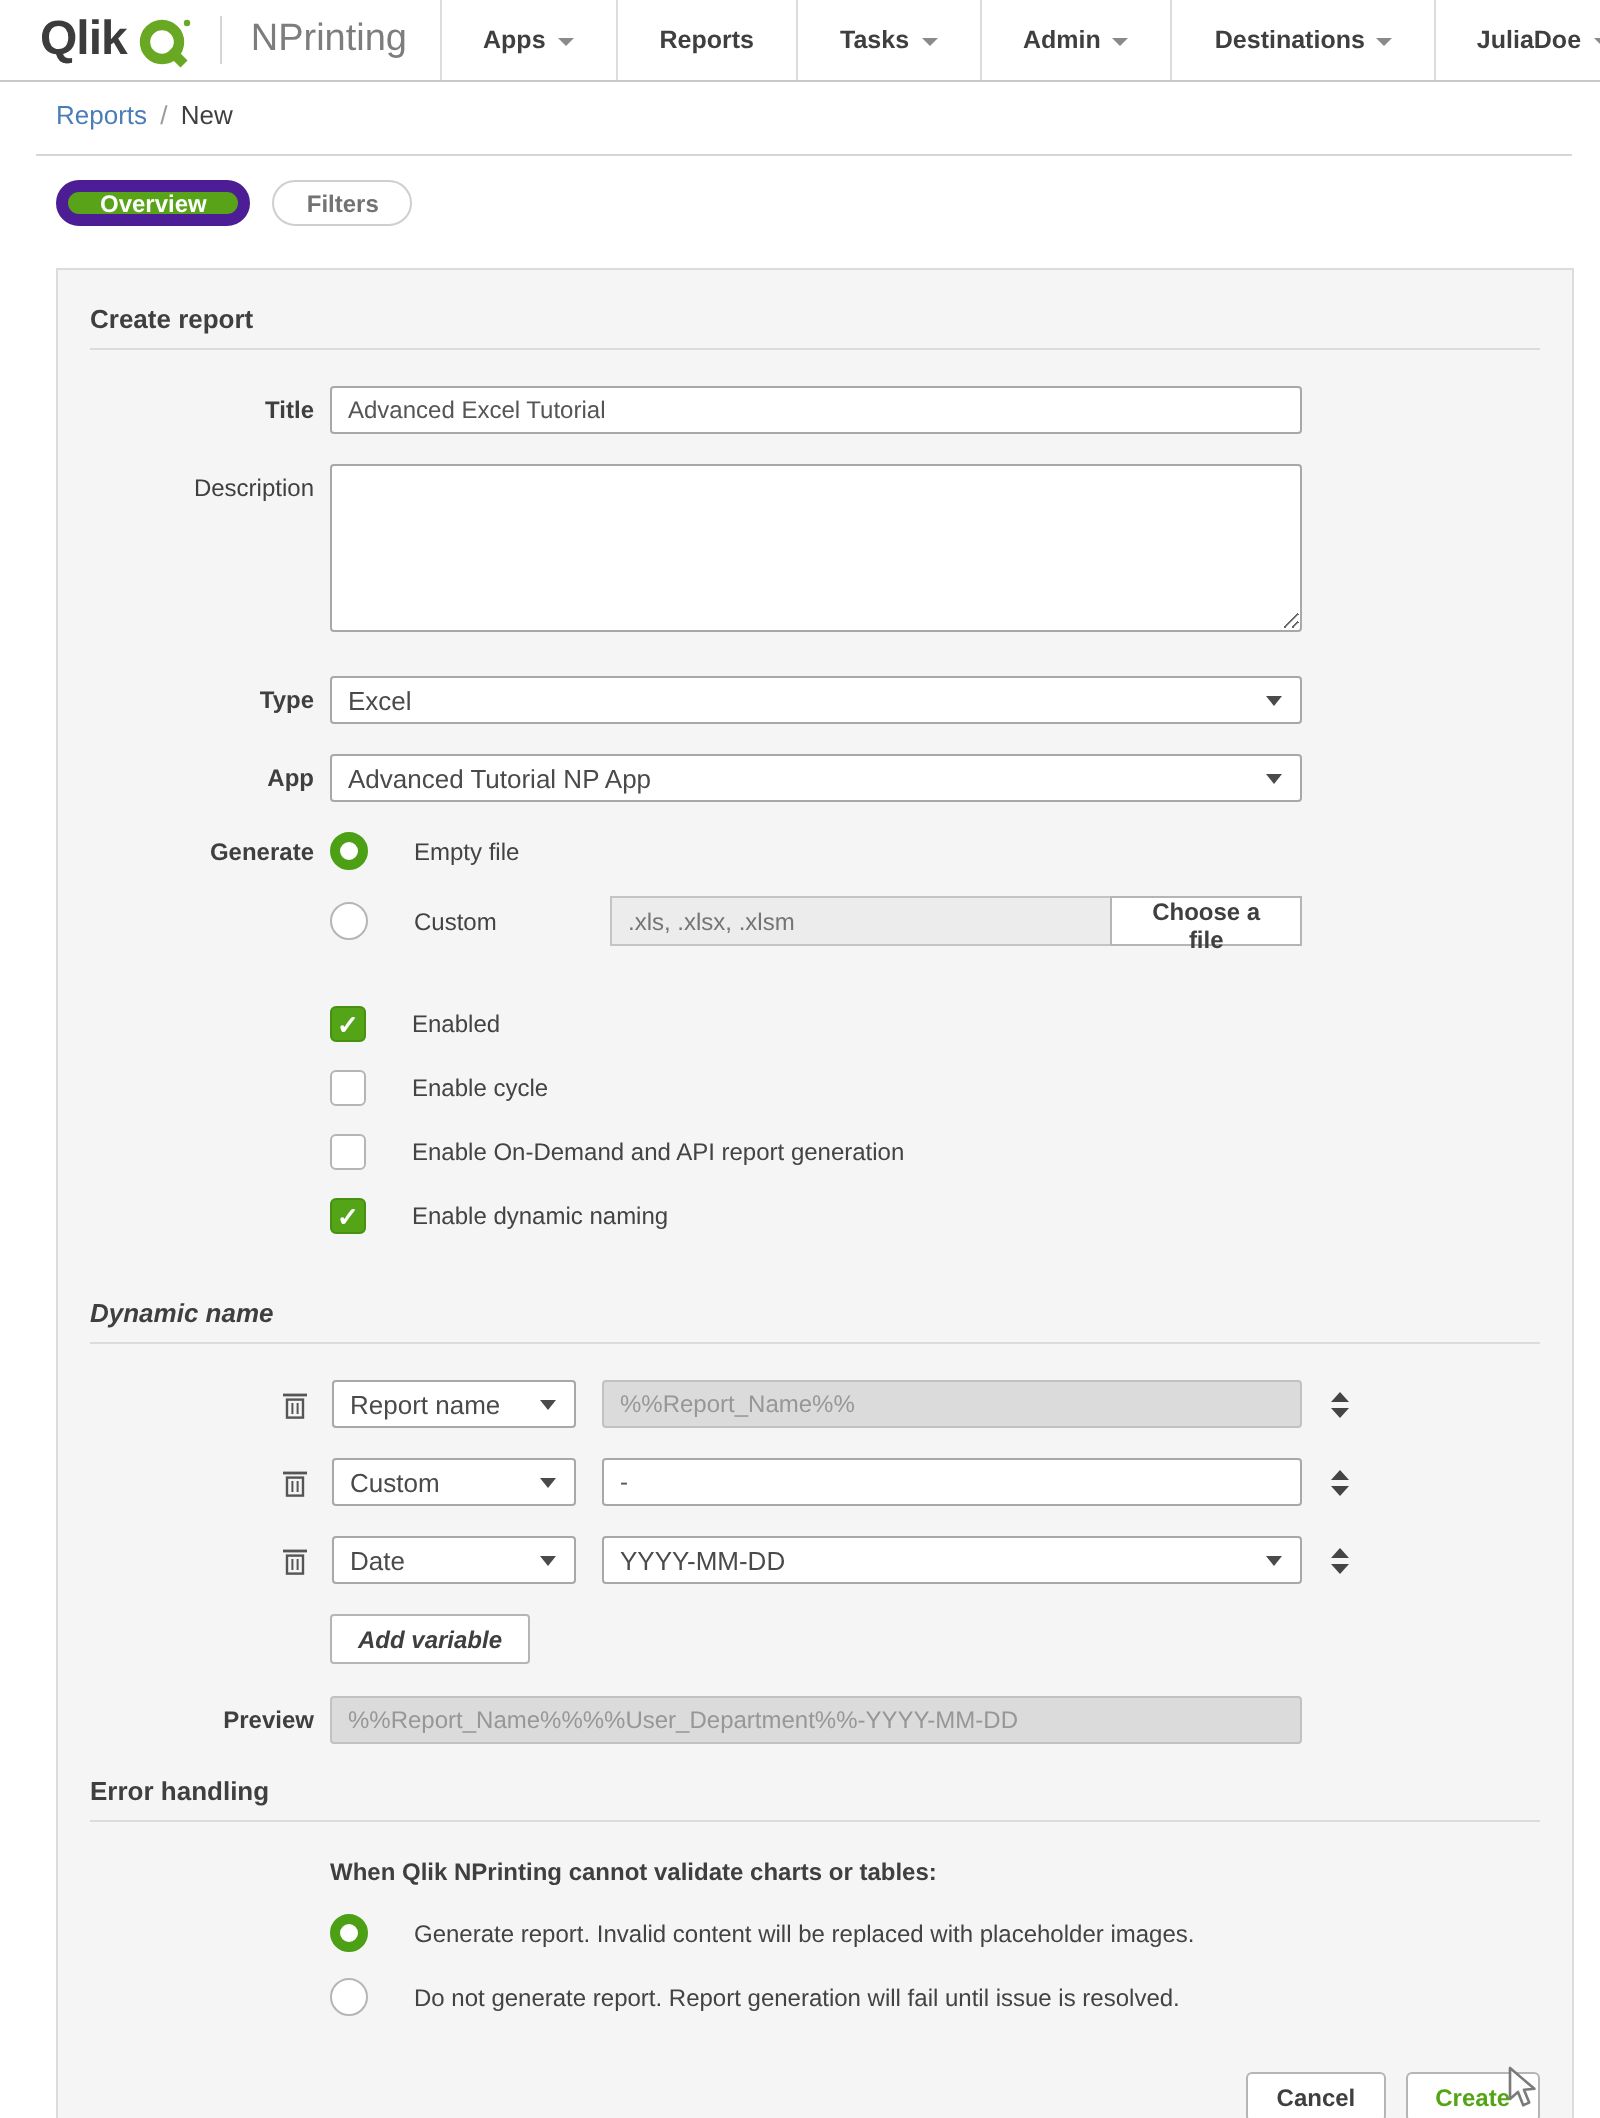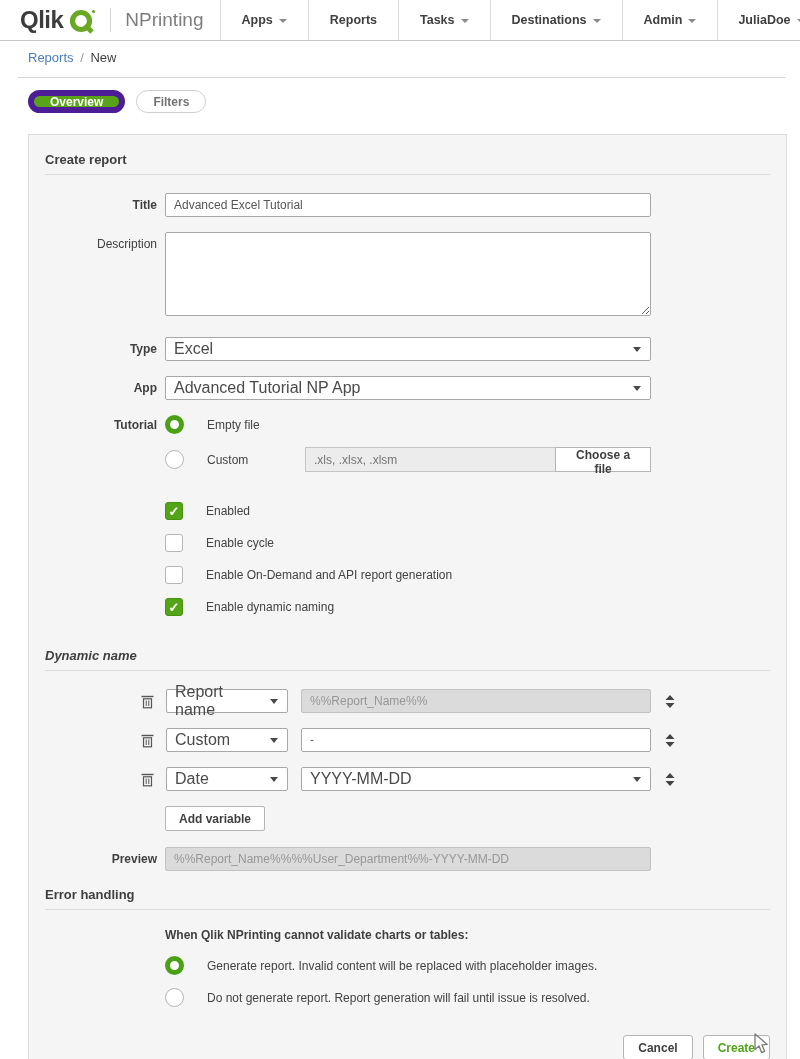--- a/index.html
+++ b/index.html
@@ -50,21 +50,21 @@
   .bold { font-weight:700; }
   .fcontrol { width:486px; }
 
   .tinput { width:100%; height:24px; border:1px solid #a8a8a8; border-radius:2px; background:#fff;
             padding:0 8px; font-size:12px; color:#555; font-family:"Liberation Sans", sans-serif; }
   textarea.tarea { width:100%; height:84px; border:1px solid #a8a8a8; border-radius:2px; background:#fff;
                    font-size:12px; color:#555; padding:4px 8px; font-family:"Liberation Sans", sans-serif; }
   .disabled-input { background:#dbdbdb !important; border-color:#c2c2c2 !important; color:#979797 !important; }
 
   .select { position:relative; height:24px; border:1px solid #a8a8a8; border-radius:2px; background:#fff;
-            display:flex; align-items:center; padding:0 24px 0 8px; font-size:16px; color:#4a4a4a; cursor:pointer; }
+            display:flex; align-items:center; padding:0 24px 0 8px; font-size:13px; color:#4a4a4a; cursor:pointer; }
   .select .caret-dk { position:absolute; right:9px; top:9px; width:0; height:0;
             border-left:4.5px solid transparent; border-right:4.5px solid transparent; border-top:5px solid #4a4a4a; }
 
   
   .opt-row { display:flex; align-items:center; gap:23px; margin-bottom:9px; }
   .radio { width:19px; height:19px; border-radius:50%; background:#fff; border:1px solid #b5b5b5; flex:0 0 auto; cursor:pointer; }
   .radio.selected { border:5px solid #4ca016; }
   .checkbox { width:18px; height:18px; border-radius:3px; background:#fff; border:1px solid #b5b5b5; flex:0 0 auto;
               display:flex; align-items:center; justify-content:center; cursor:pointer; }
   .checkbox.checked { background:#53a417; border-color:#479012; }
@@ -83,21 +83,21 @@
   
   .dyn-row { display:flex; align-items:center; margin:0 0 0 95px; padding-bottom:15px; }
   .trash-btn { width:14px; display:flex; align-items:center; justify-content:center; background:none; border:none;
                padding:0; cursor:pointer; }
   .dyn-select { width:122px; margin-left:12px; }
   .dyn-value { width:350px; margin-left:13px; }
   .updown { margin-left:14px; cursor:pointer; display:flex; }
 
   .add-var-btn { margin-left:120px; height:25px; padding:0 13px; background:#fff; border:1px solid #b5b5b5;
                  border-radius:2px; font-size:12px; font-weight:700; color:#3f3f3f; cursor:pointer;
-                 font-family:"Liberation Sans", sans-serif; }
+                 font-family:"Liberation Sans", sans-serif;font-style:italic; }
   .preview-row { margin-top:16px; }
 
   
   .eh-question { margin:2px 0 14px 120px; font-size:12px; font-weight:700; color:#3f3f3f; }
   .eh-opts { margin-left:120px; }
   .eh-opts .opt-row { margin-bottom:13px; }
 
   
   .footer { display:flex; justify-content:flex-end; gap:10px; margin-top:28px; }
   .btn { height:25px; padding:0 14px; background:#fff; border:1px solid #b5b5b5; border-radius:3px;
@@ -129,25 +129,25 @@
     <span class="caret-sm"></span>
   </div>
   <div class="nav-item">
     <span>Reports</span>
   </div>
   <div class="nav-item">
     <span>Tasks</span>
     <span class="caret-sm"></span>
   </div>
   <div class="nav-item">
+    <span>Admin</span>
+    <span class="caret-sm"></span>
+  </div>
+  <div class="nav-item">
     <span>Destinations</span>
-    <span class="caret-sm"></span>
-  </div>
-  <div class="nav-item">
-    <span>Admin</span>
     <span class="caret-sm"></span>
   </div>
 
   <div class="nav-spacer"></div>
 
   <div class="nav-user">
     <span>JuliaDoe</span>
     <span class="caret-sm"></span>
   </div>
 </div>
@@ -198,21 +198,21 @@
     <label class="flabel bold">App</label>
     <div class="fcontrol">
       <div class="select">
         <span>Advanced Tutorial NP App</span>
         <span class="caret-dk"></span>
       </div>
     </div>
   </div>
 
   <div class="frow" style="margin-bottom:0;">
-    <label class="flabel bold" style="padding-top:3px;">Tutorial</label>
+    <label class="flabel bold" style="padding-top:3px;">Generate</label>
     <div class="fcontrol">
       <div class="opt-row" style="margin-bottom:13px;">
         <span class="radio selected"></span>
         <span class="opt-label">Empty file</span>
       </div>
       <div class="opt-row" style="align-items:center;">
         <span class="radio"></span>
         <span class="opt-label" style="width:95px;">Custom</span>
         <span class="tpl-file-row">
           <input class="file-input" type="text" placeholder=".xls, .xlsx, .xlsm" style="">

